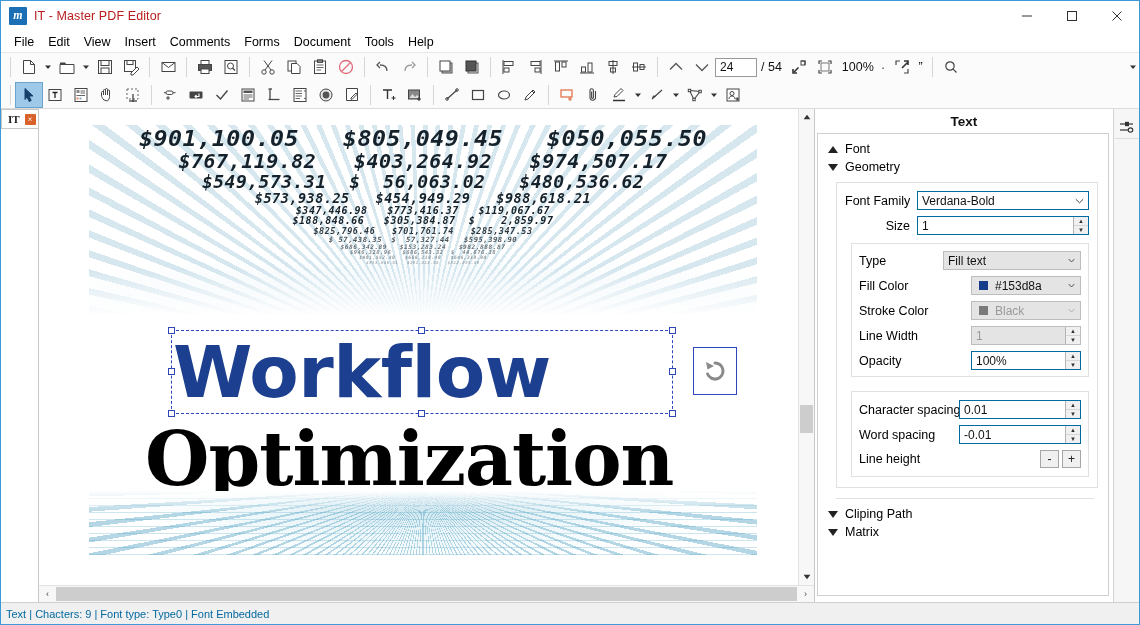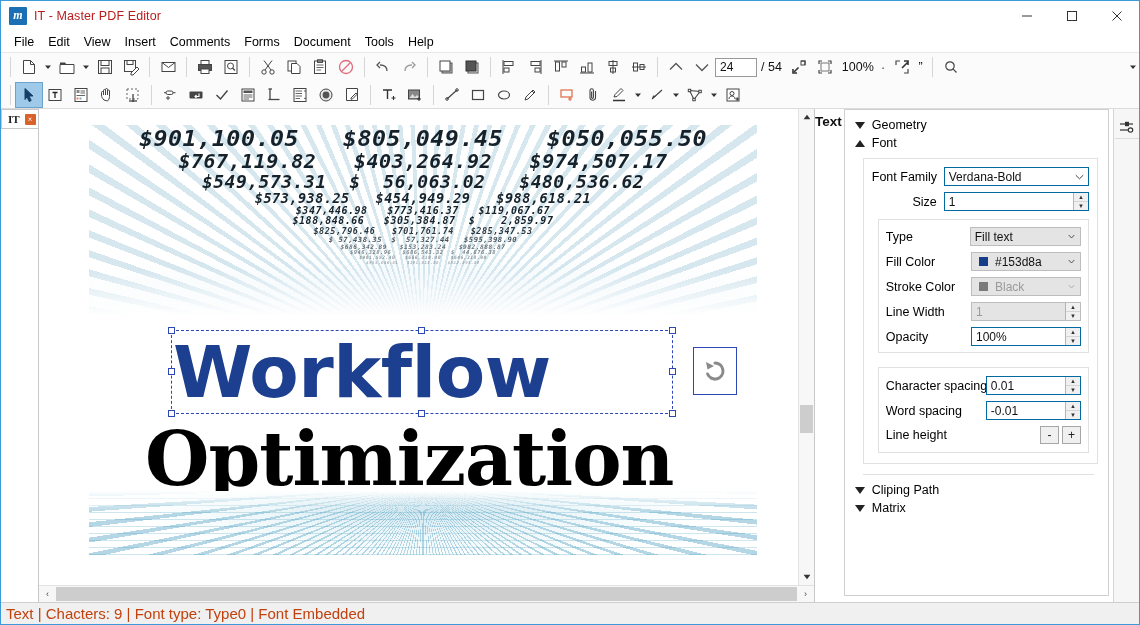--- a/index.html
+++ b/index.html
@@ -346,21 +346,21 @@
 
   
   .rightpanel {
     width: 325px; flex: 0 0 325px;
     background: #ffffff;
     border-left: 1px solid #c8c8c8;
     display: flex;
   }
   .rp-main {
     flex: 1 1 auto;
-    display: flex; flex-direction: row;
+    display: flex; flex-direction: column;
     min-width: 0;
     padding: 0;
     justify-content: flex-end;
   }
   .rp-title {
     height: 24px; flex: 0 0 24px;
     display: flex; align-items: center; justify-content: center;
     font-size: 13.5px; font-weight: bold; color: #111;
     background: #ffffff;
   }
@@ -452,21 +452,21 @@
     border-bottom: 1px solid #dcdcdc;
   }
 
   
   .statusbar {
     height: 22px; flex: 0 0 22px;
     background: #f0f0f0;
     border-top: 1px solid #cfcfcf;
     display: flex; align-items: center;
     padding-left: 5px;
-    font-size: 15px; color: #c2410c;
+    font-size: 11px; color: #0369a1;
   }
 </style>
 </head>
 <body>
 
 <div class="app">
 
   <div class="titlebar">
     <div class="app-icon">m</div>
     <div class="title-text">IT - Master PDF Editor</div>
@@ -1013,27 +1013,27 @@
         <div class="hs-arrow">›</div>
       </div>
     </div>
 
     <div class="rightpanel">
       <div class="rp-main">
         <div class="rp-title">Text</div>
         <div class="rp-scroll">
 
           <div class="sectionhead">
+            <span class="tri up"></span>
+            <span>Font</span>
+          </div>
+
+          <div class="sectionhead">
             <span class="tri down"></span>
             <span>Geometry</span>
-          </div>
-
-          <div class="sectionhead">
-            <span class="tri up"></span>
-            <span>Font</span>
           </div>
 
           <div class="groupbox">
 
             <div class="frow">
               <div class="flabel" style="width:72px">Font Family</div>
               <div class="ctrl" style="flex:1 1 auto">
                 <span class="val">Verdana-Bold</span>
                 <span class="dd-arrow">
                   <svg width="9" height="6" viewBox="0 0 9 6">

